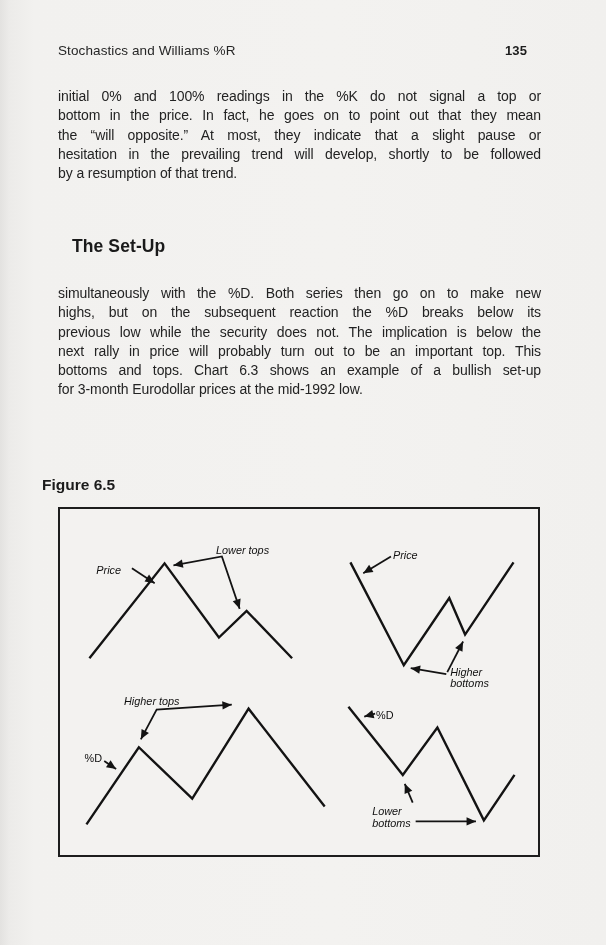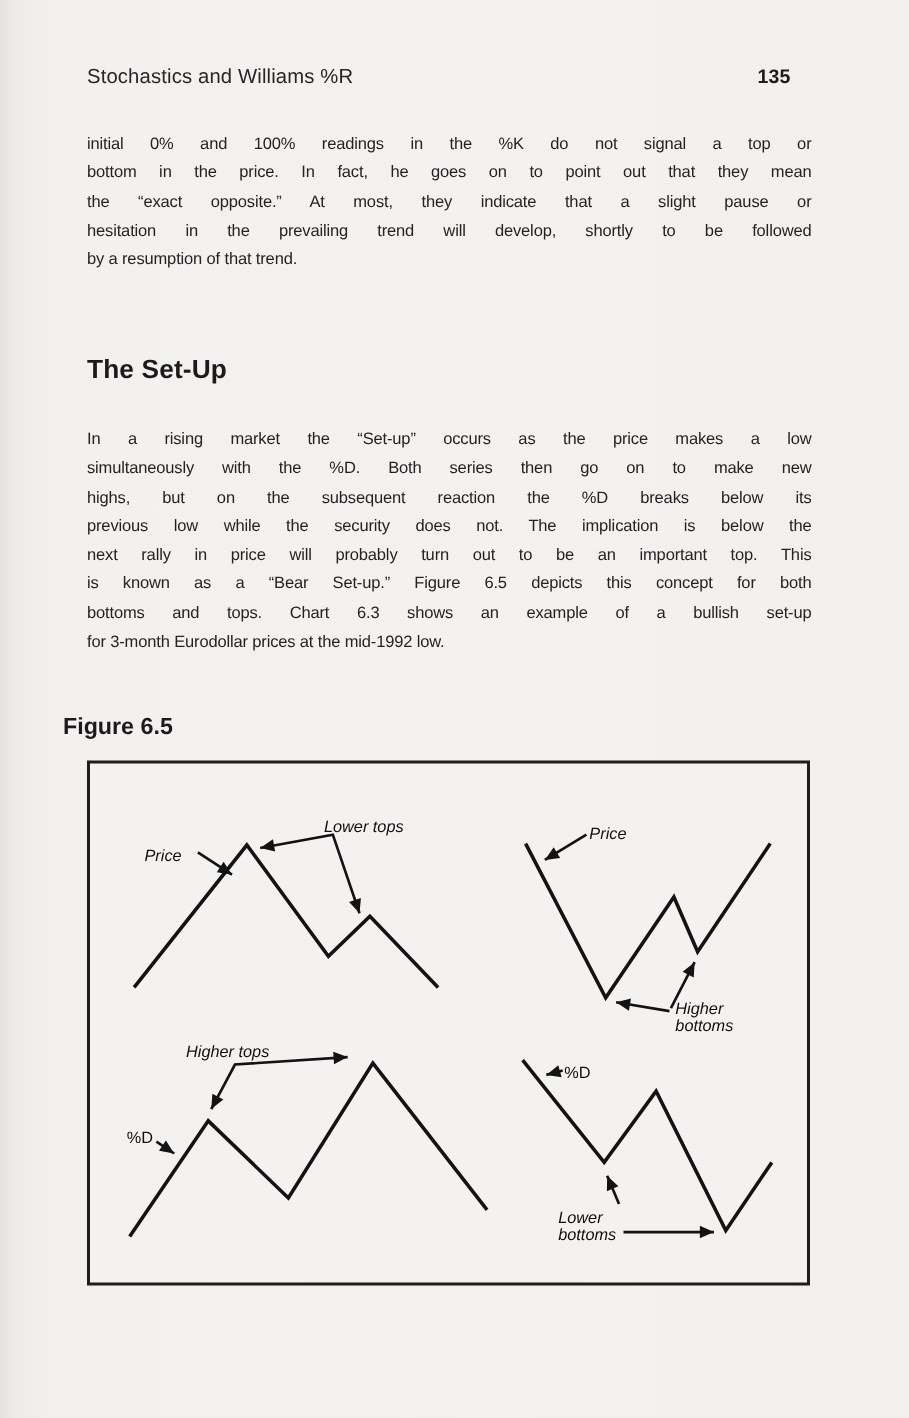--- a/index.html
+++ b/index.html
@@ -13,28 +13,28 @@
     background:linear-gradient(90deg,#e3e2e0 0px,#ecebe9 9px,#f2f1ef 34px,#f3f2f0 55%,#f1f0ee 100%);
   }
   .running-head{
     position:absolute;left:58px;top:43px;width:469px;
     display:flex;justify-content:space-between;align-items:baseline;
     font-size:13.5px;color:#262626;letter-spacing:.1px;
   }
   .page-number{font-weight:bold;font-size:13px;color:#1d1d1d;}
   .para{
     position:absolute;left:58px;width:483px;
-    font-size:11px;line-height:19.3px;color:#232323;letter-spacing:-.1px;
+    font-size:14px;line-height:19.3px;color:#232323;letter-spacing:-.1px;
   }
   #para-1{top:87px;}
   #para-2{top:284px;}
   .para .line{text-align:justify;text-align-last:justify;white-space:nowrap;}
   .para .line.last{text-align-last:left;}
   .section-heading{
-    position:absolute;left:58px;top:236px;margin:0;
+    position:absolute;left:72px;top:236px;margin:0;
     font-size:17.5px;font-weight:bold;color:#1a1a1a;letter-spacing:.1px;
   }
   .fig-caption{
     position:absolute;left:42px;top:476px;
     font-size:15.5px;font-weight:bold;color:#1b1b1b;
   }
   .figure-box{
     position:absolute;left:58px;top:507px;width:482px;height:350px;
     border:2.5px solid #1d1d1d;box-sizing:border-box;
     background:#f3f2f0;
@@ -47,34 +47,32 @@
 <div class="page">
 
   <div class="running-head">
     <span>Stochastics and Williams %R</span>
     <span class="page-number">135</span>
   </div>
 
   <div class="para" id="para-1">
       <div class="line">initial 0% and 100% readings in the %K do not signal a top or</div>
       <div class="line">bottom in the price. In fact, he goes on to point out that they mean</div>
-      <div class="line">the “exact opposite.” At most, they indicate that a slight pause or</div>
+      <div class="line">the “will opposite.” At most, they indicate that a slight pause or</div>
       <div class="line">hesitation in the prevailing trend will develop, shortly to be followed</div>
       <div class="line last">by a resumption of that trend.</div>
     </div>
 
   <h1 class="section-heading">The Set-Up</h1>
 
   <div class="para" id="para-2">
-      <div class="line">In a rising market the “Set-up” occurs as the price makes a low</div>
       <div class="line">simultaneously with the %D. Both series then go on to make new</div>
       <div class="line">highs, but on the subsequent reaction the %D breaks below its</div>
       <div class="line">previous low while the security does not. The implication is below the</div>
       <div class="line">next rally in price will probably turn out to be an important top. This</div>
-      <div class="line">is known as a “Bear Set-up.” Figure 6.5 depicts this concept for both</div>
       <div class="line">bottoms and tops. Chart 6.3 shows an example of a bullish set-up</div>
       <div class="line last">for 3-month Eurodollar prices at the mid-1992 low.</div>
     </div>
 
   <div class="fig-caption">Figure 6.5</div>
 
   <div class="figure-box">
     <svg id="figure-svg" viewBox="0 0 482 350">
         <polyline points="29,151 105,55 160,130 188,103 234,151" fill="none" stroke="#131313" stroke-width="2.4" stroke-linejoin="miter" stroke-linecap="butt"></polyline>
         <polyline points="293,54 347,158 393,90 409,127 458,54" fill="none" stroke="#131313" stroke-width="2.4" stroke-linejoin="miter" stroke-linecap="butt"></polyline>

